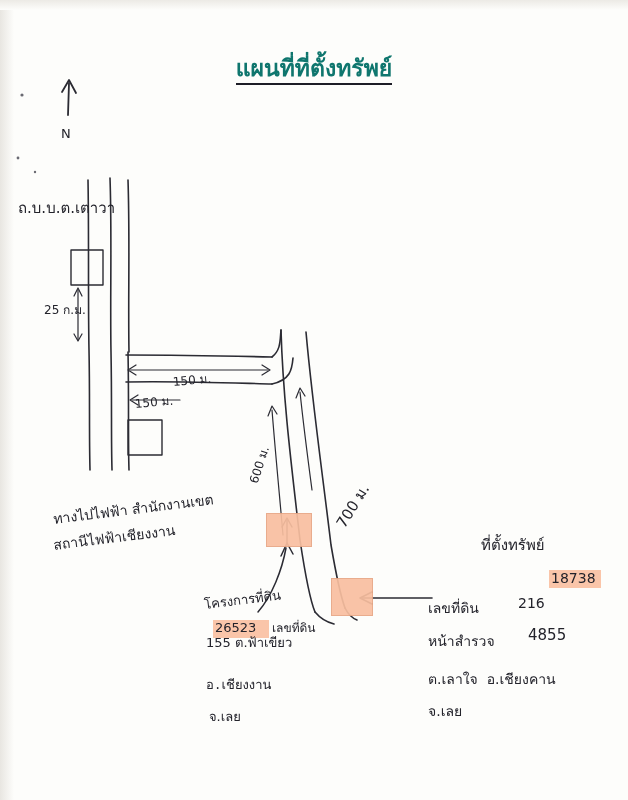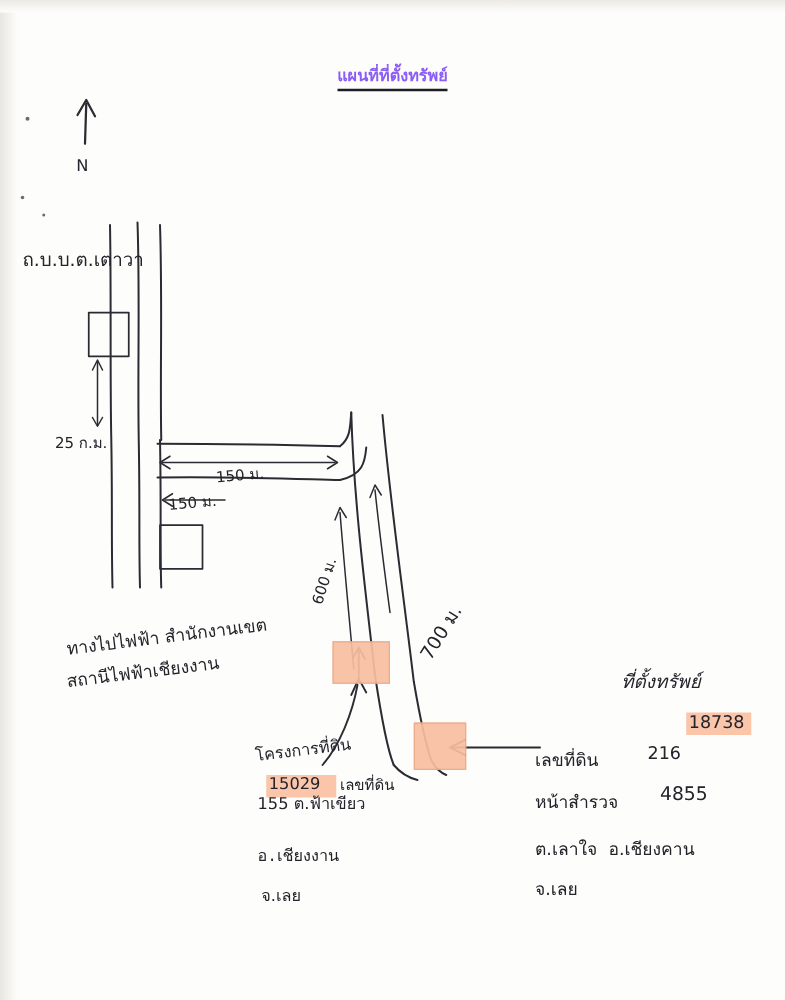--- a/index.html
+++ b/index.html
@@ -36,23 +36,23 @@
   }
 
   
   #title {
     position: absolute;
     left: 0;
     top: 50px;
     width: 628px;
     text-align: center;
     font-family: "DejaVu Sans", sans-serif;
-    font-size: 13px;
+    font-size: 23px;
     font-weight: bold;
-    color: #8b5cf6;
+    color: #0f766e;
   }
   #title .underline {
     border-bottom: 2px solid #1d1d26;
     padding-bottom: 2px;
   }
 
   svg#drawing {
     position: absolute;
     left: 0; top: 0;
     width: 628px;
@@ -160,41 +160,41 @@
 
   <div class="hl" style="left:266px; top:513px; width:44px; height:32px;"></div>
   <div class="hl" style="left:331px; top:578px; width:40px; height:36px;"></div>
   <div class="hl-text" style="left:213px; top:620px; width:56px; height:18px;"></div>
   <div class="hl-text" style="left:549px; top:570px; width:52px; height:18px;"></div>
 
   <div class="txt t13" style="left:61px; top:126px;">N</div>
 
   <div class="txt t15" style="left:18px; top:196px;">ถ.บ.บ.ต.เตาวา</div>
 
-  <div class="txt t12" style="left:44px; top:300px;margin-top:44px;">25 ก.ม.</div>
+  <div class="txt t12" style="left:44px; top:300px;">25 ก.ม.</div>
 
   <div class="txt t12 slant" style="left:172px; top:372px;">150 ม.</div>
 
   <div class="txt t12 slant" style="left:134px; top:394px;">150 ม.</div>
 
   <div class="txt t12 rot-70" style="left:244px; top:480px;">600 ม.</div>
 
   <div class="txt t15 rot-60" style="left:330px; top:520px;">700 ม.</div>
 
   <div class="txt t14 slant2" style="left:52px; top:508px;">ทางไปไฟฟ้า สำนักงานเขต</div>
   <div class="txt t14 slant2" style="left:52px; top:534px;">สถานีไฟฟ้าเชียงงาน</div>
 
   <div class="txt t13 slant2" style="left:203px; top:594px;">โครงการที่ดิน</div>
-  <div class="txt t13" style="left:215px; top:620px;">15029</div>
+  <div class="txt t13" style="left:215px; top:620px;">26523</div>
   <div class="txt t12" style="left:272px; top:618px;">เลขที่ดิน</div>
   <div class="txt t13" style="left:206px; top:632px;">155 ต.ฟ้าเขียว</div>
   <div class="txt t13" style="left:206px; top:674px;font-family:Liberation Mono, monospace;">อ.เชียงงาน</div>
   <div class="txt t13" style="left:209px; top:706px;">จ.เลย</div>
 
-  <div class="txt t15" style="left:497px; top:533px;font-style:italic;">ที่ตั้งทรัพย์</div>
+  <div class="txt t15" style="left:481px; top:533px;">ที่ตั้งทรัพย์</div>
 
   <div class="txt t14" style="left:551px; top:570px;">18738</div>
 
   <div class="txt t14" style="left:428px; top:597px;">เลขที่ดิน</div>
   <div class="txt t14" style="left:518px; top:595px;text-align:right;">216</div>
 
   <div class="txt t14" style="left:428px; top:630px;">หน้าสำรวจ</div>
   <div class="txt t15" style="left:528px; top:626px;">4855</div>
 
   <div class="txt t14" style="left:428px; top:668px;">ต.เลาใจ  อ.เชียงคาน</div>

